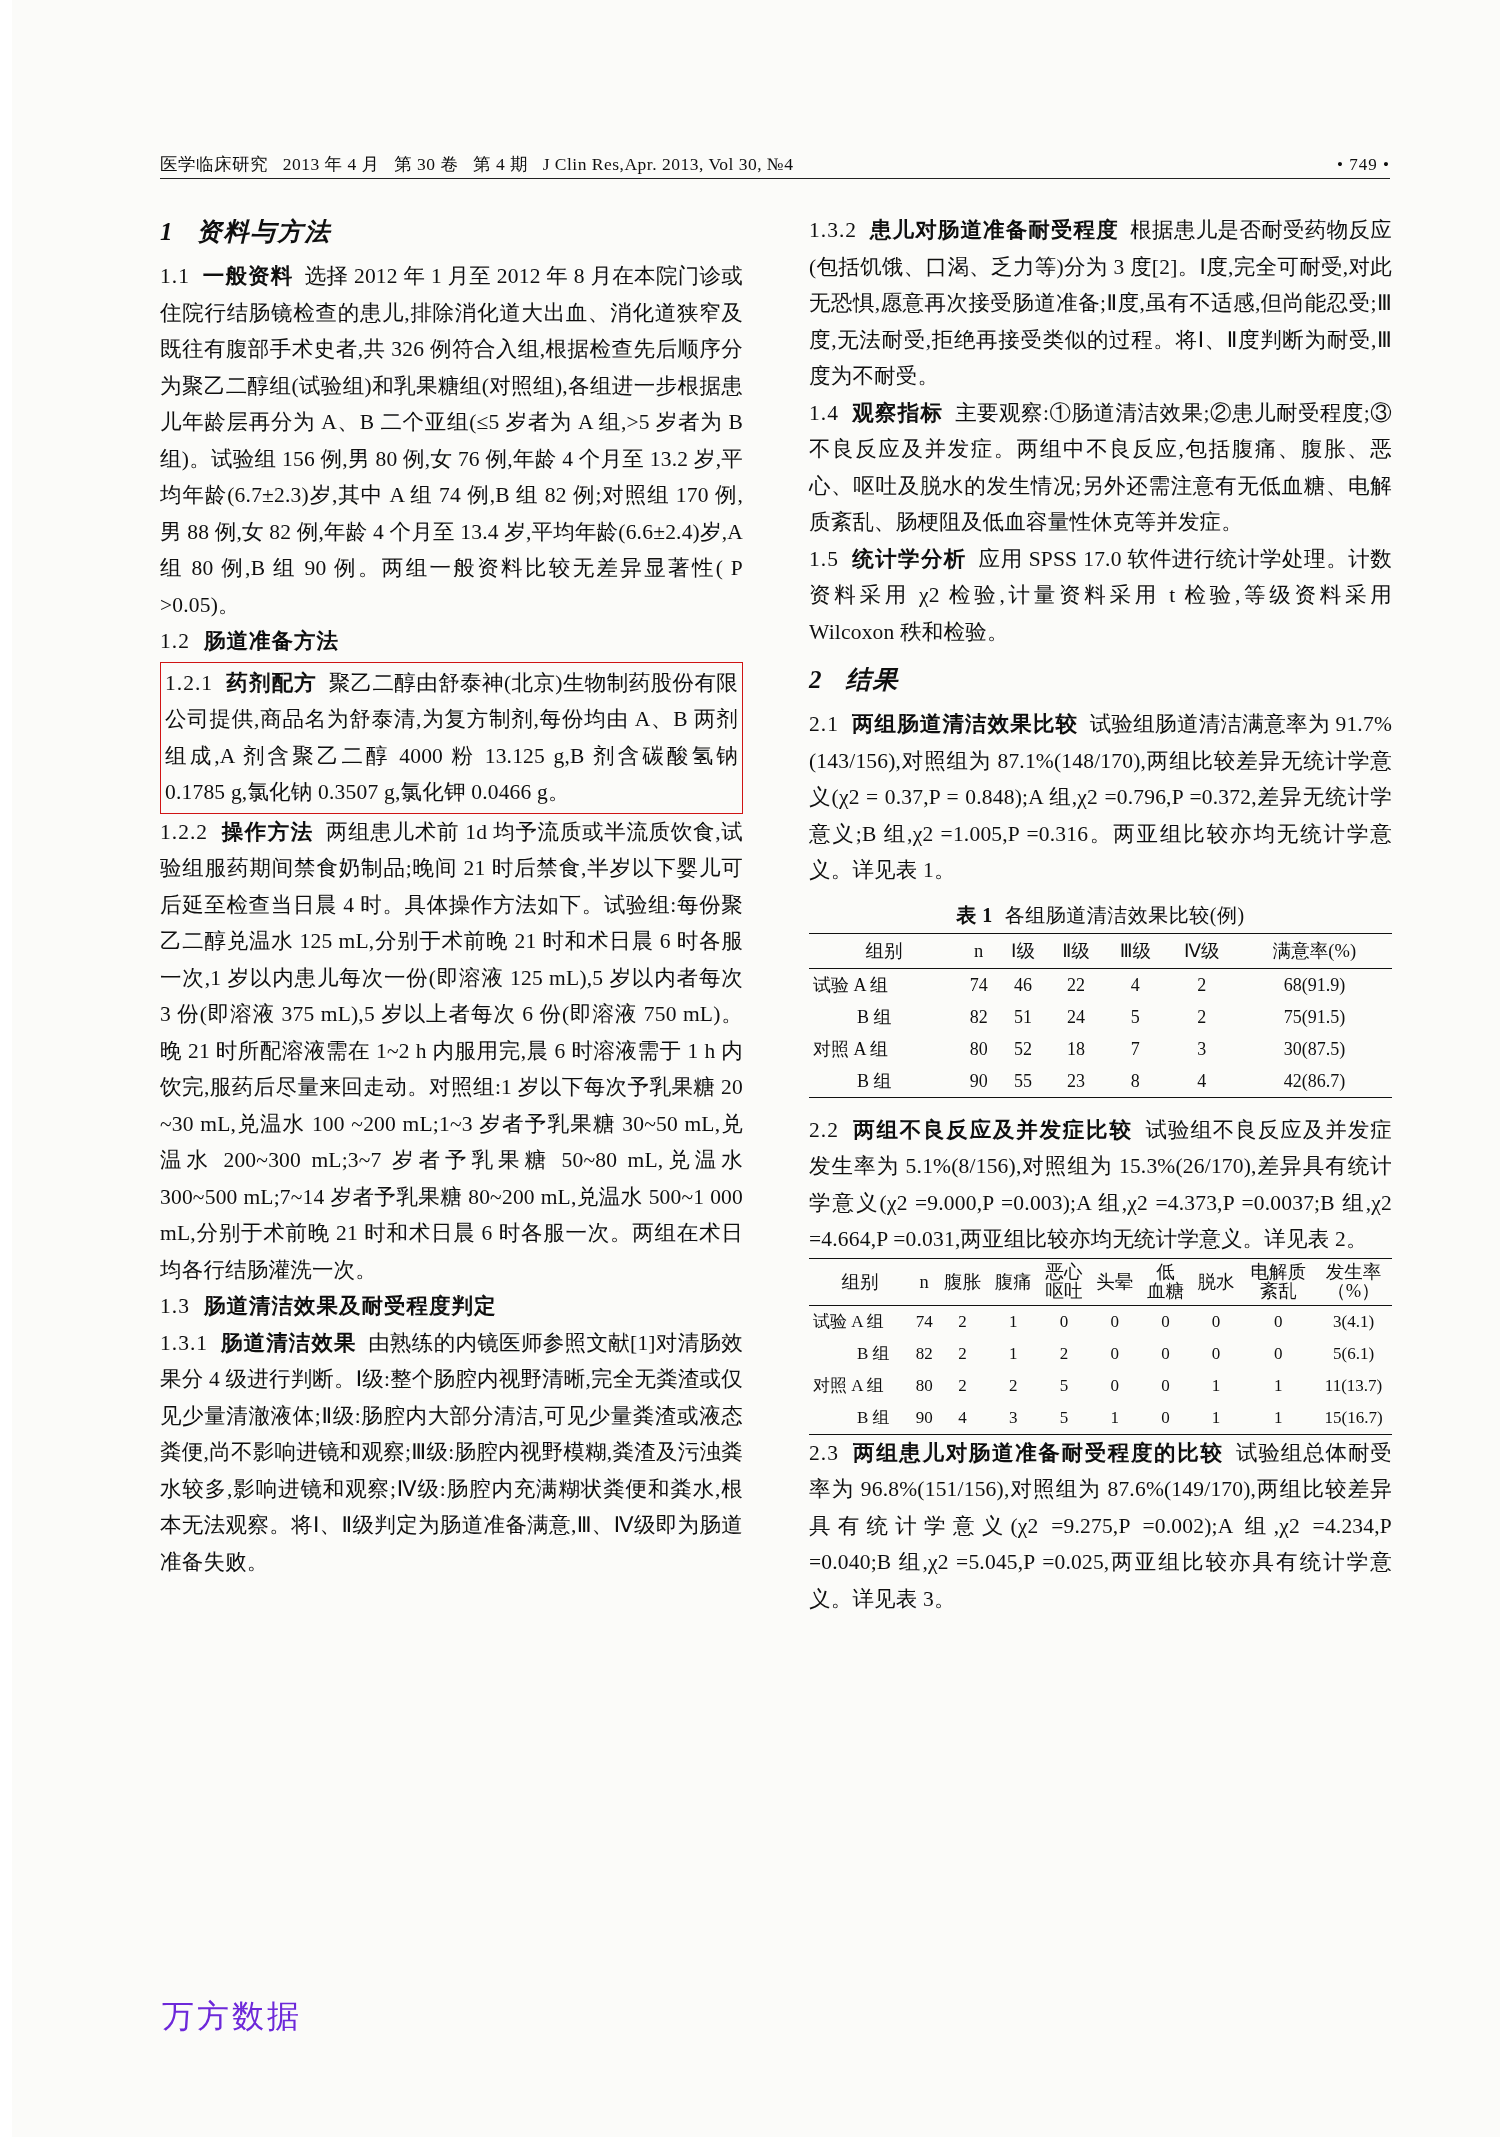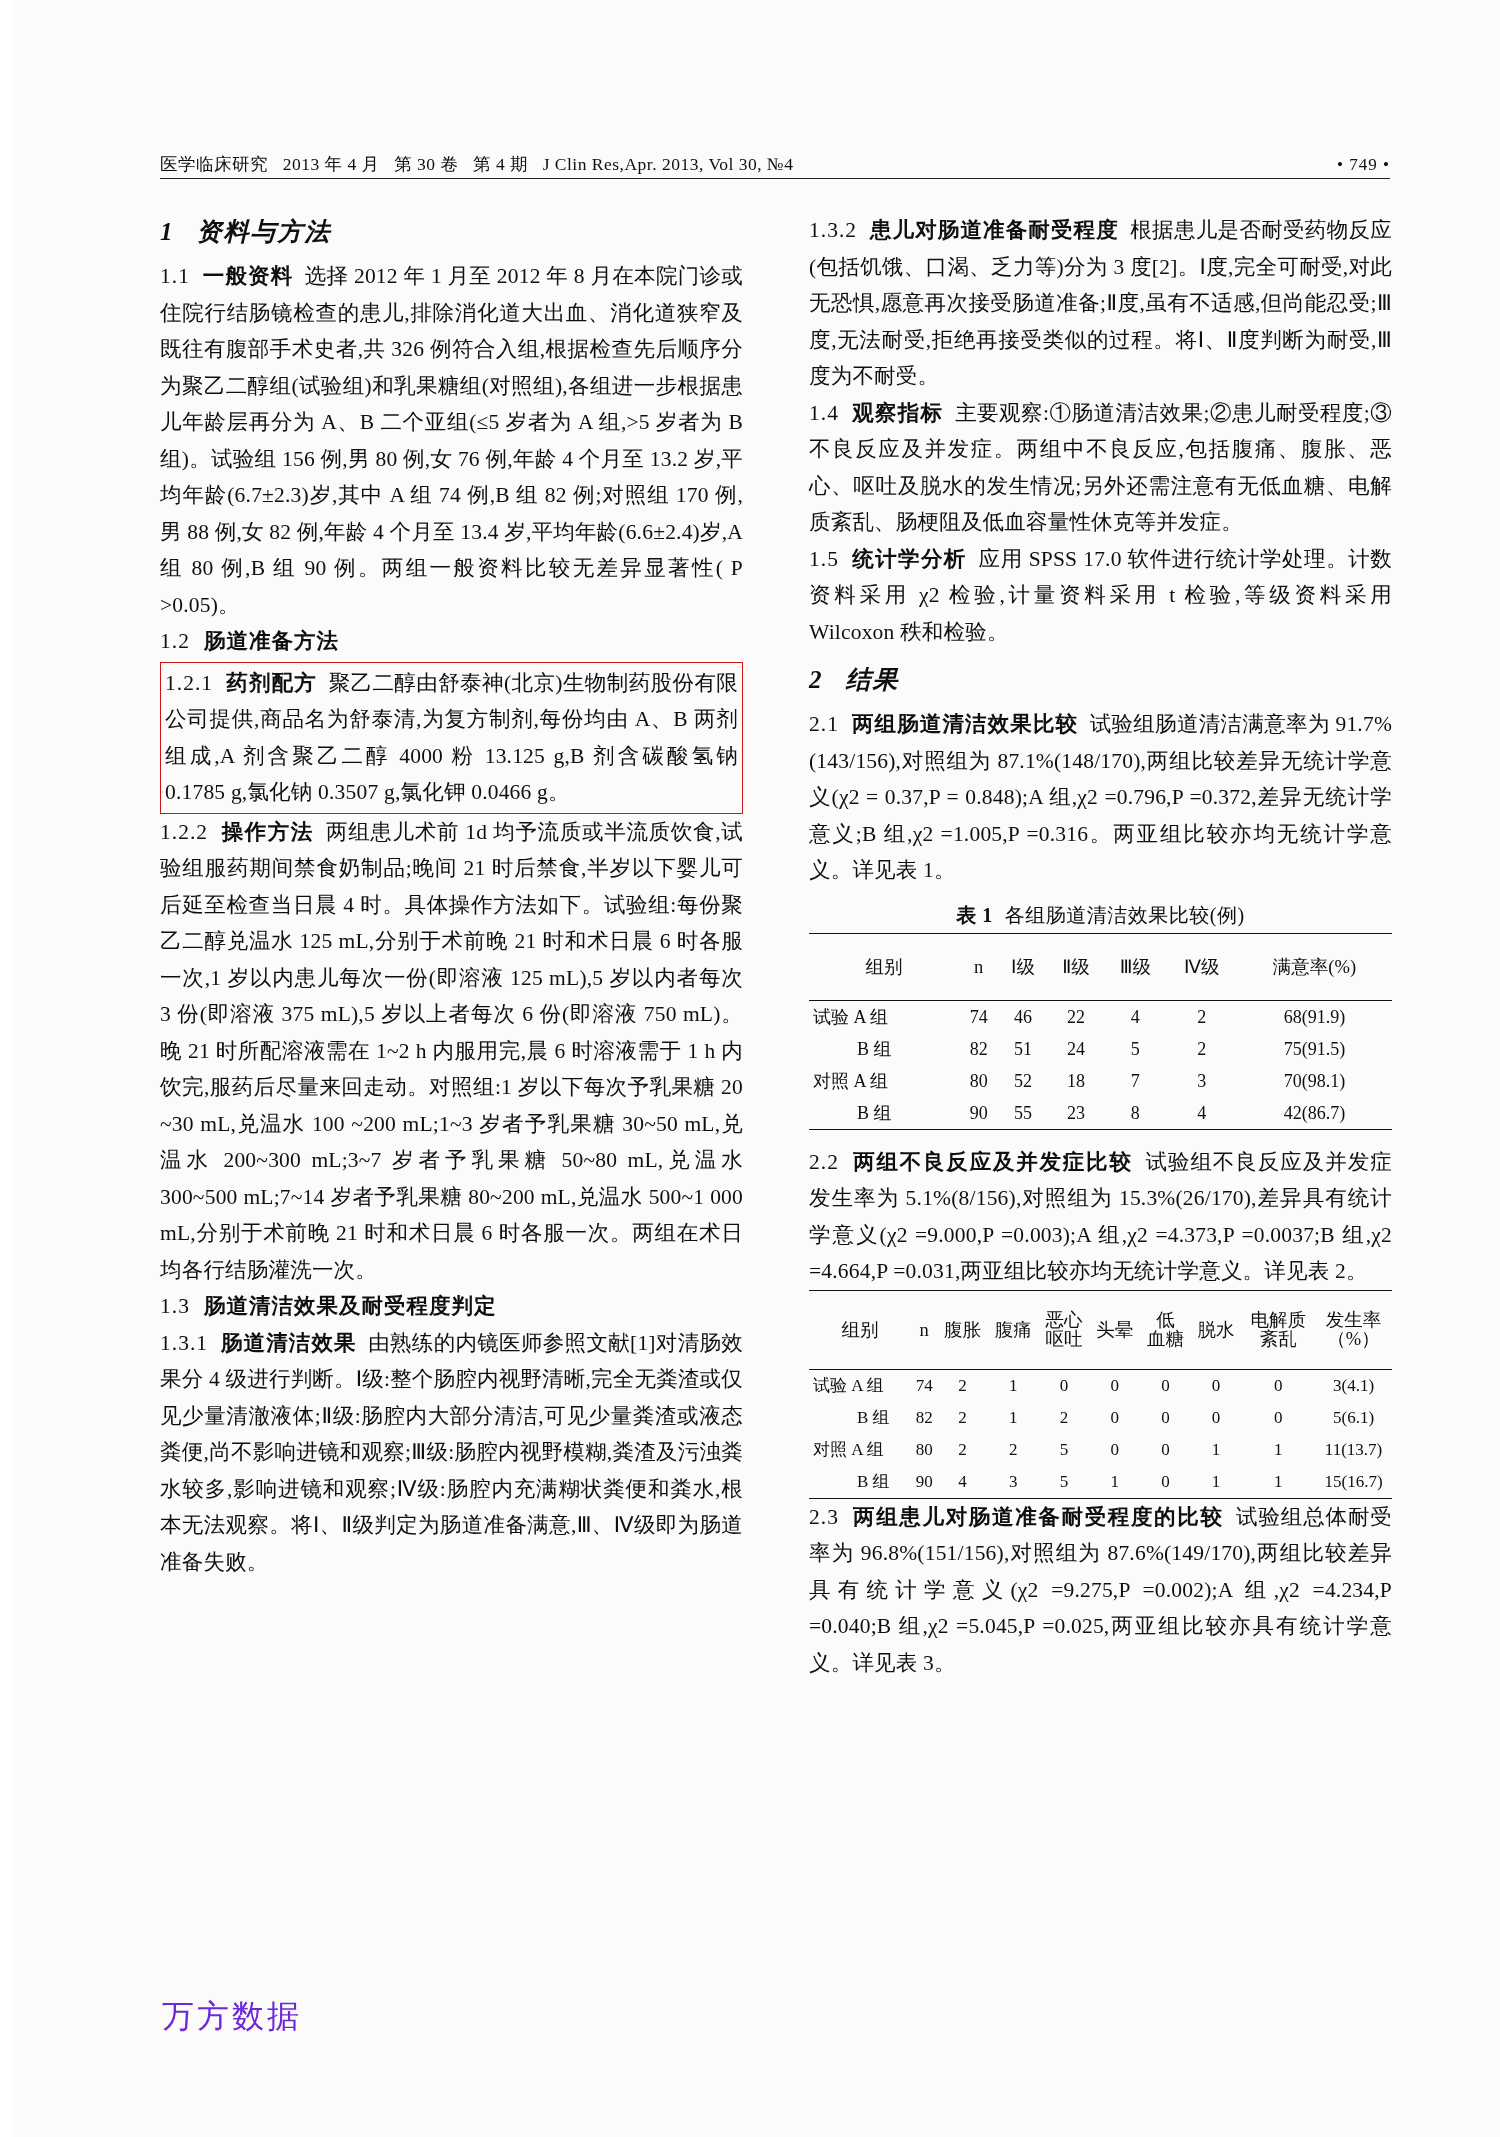--- a/index.html
+++ b/index.html
@@ -125,21 +125,21 @@
   table.data th, table.data td {
     text-align: center;
     padding: 3px 2px;
     line-height: 26px;
     font-weight: normal;
   }
   table.data thead tr.head th {
     border-top: 1.6px solid #111;
     border-bottom: 1px solid #111;
     font-size: 18.5px;
-    padding: 20px 2px;
+    padding: 4px 2px;
   }
   table.data tbody tr:last-child td {
     border-bottom: 1.6px solid #111;
   }
   table.data td.grp {
     text-align: left;
     padding-left: 4px;
     white-space: nowrap;
   }
   table.data td.grp.indent {
@@ -264,21 +264,21 @@
             <td>2</td>
             <td>75(91.5)</td>
           </tr>
           <tr>
             <td class="grp">对照 A 组</td>
             <td>80</td>
             <td>52</td>
             <td>18</td>
             <td>7</td>
             <td>3</td>
-            <td>70(98.1)</td>
+            <td>30(87.5)</td>
           </tr>
           <tr>
             <td class="grp indent">B 组</td>
             <td>90</td>
             <td>55</td>
             <td>23</td>
             <td>8</td>
             <td>4</td>
             <td>42(86.7)</td>
           </tr>

